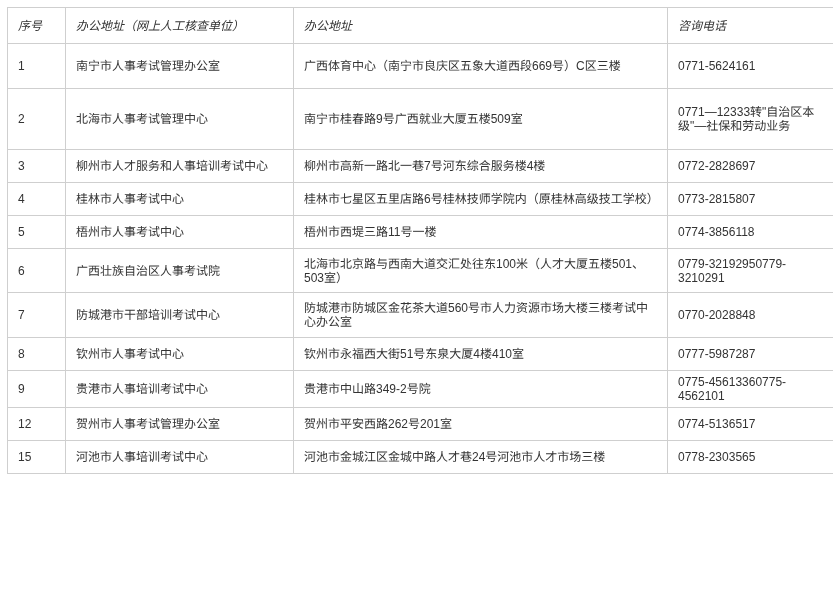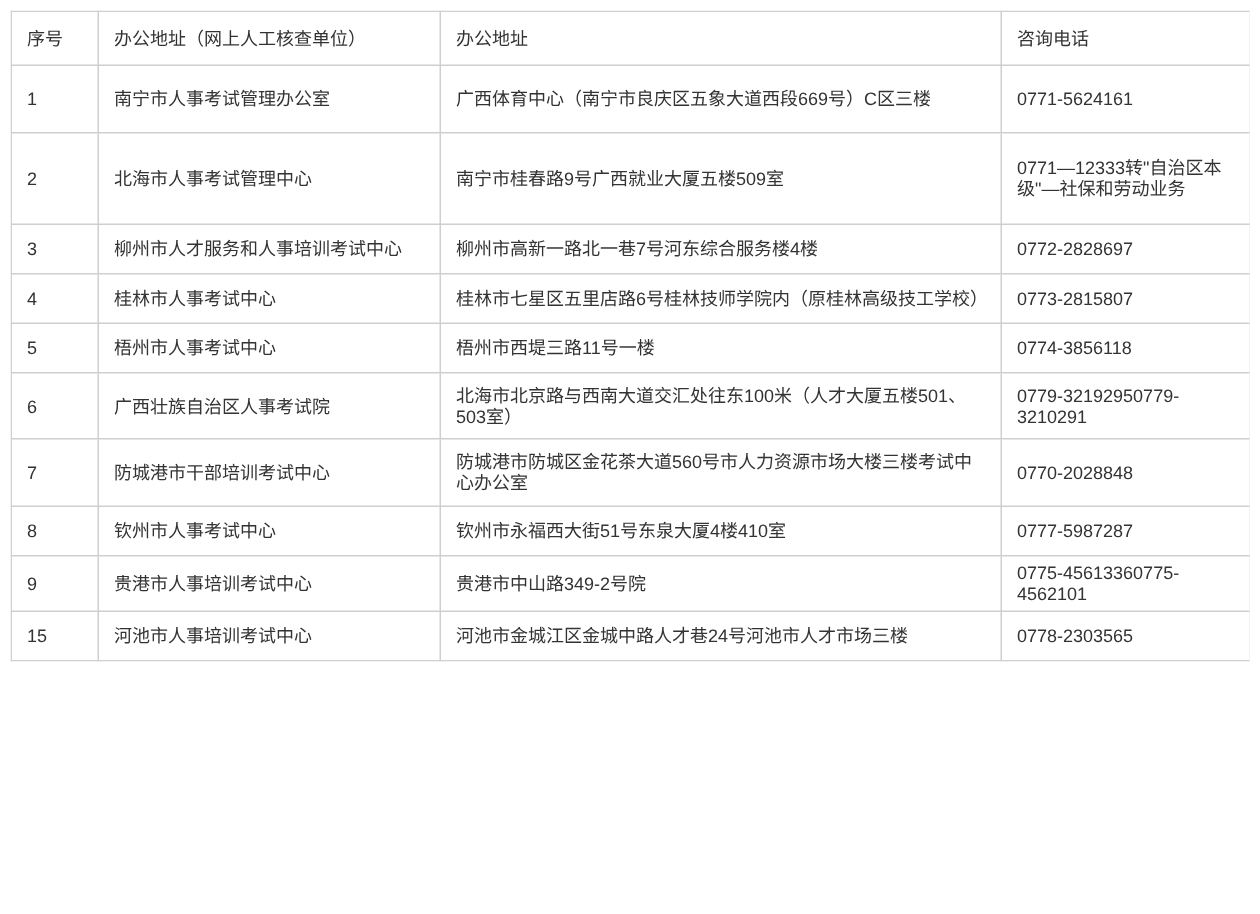--- a/index.html
+++ b/index.html
@@ -24,21 +24,21 @@
   .contact-table td {
     border: 1px solid #cfcfcf;
     padding: 4px 10px;
     text-align: left;
     vertical-align: middle;
     font-weight: normal;
     overflow-wrap: break-word;
     word-wrap: break-word;
     background: #ffffff;
   }
-  .contact-table thead tr { height: 36px; }
+  .contact-table thead tr { height: 36px; font-style: italic; }
   .contact-table tbody tr { height: 33px; }
   .contact-table tbody tr:nth-child(1) { height: 45px; }
   .contact-table tbody tr:nth-child(2) { height: 61px; }
   .contact-table tbody tr:nth-child(6)  { height: 44px; }
   .contact-table tbody tr:nth-child(7)  { height: 45px; }
   .col-seq     { width: 58px; }
   .col-name    { width: 228px; }
   .col-address { width: 374px; }
   .col-phone   { width: 166px; }
 </style>
@@ -109,19 +109,25 @@
       <td>钦州市永福西大街51号东泉大厦4楼410室</td>
       <td>0777-5987287</td>
     </tr>
     <tr>
       <td>9</td>
       <td>贵港市人事培训考试中心</td>
       <td>贵港市中山路349-2号院</td>
       <td>0775-45613360775-4562101</td>
     </tr>
     <tr>
+      <td>12</td>
+      <td>贺州市人事考试管理办公室</td>
+      <td>贺州市平安西路262号201室</td>
+      <td>0774-5136517</td>
+    </tr>
+    <tr>
       <td>15</td>
       <td>河池市人事培训考试中心</td>
       <td>河池市金城江区金城中路人才巷24号河池市人才市场三楼</td>
       <td>0778-2303565</td>
     </tr>
   </tbody>
 </table>
 
 </body></html>

